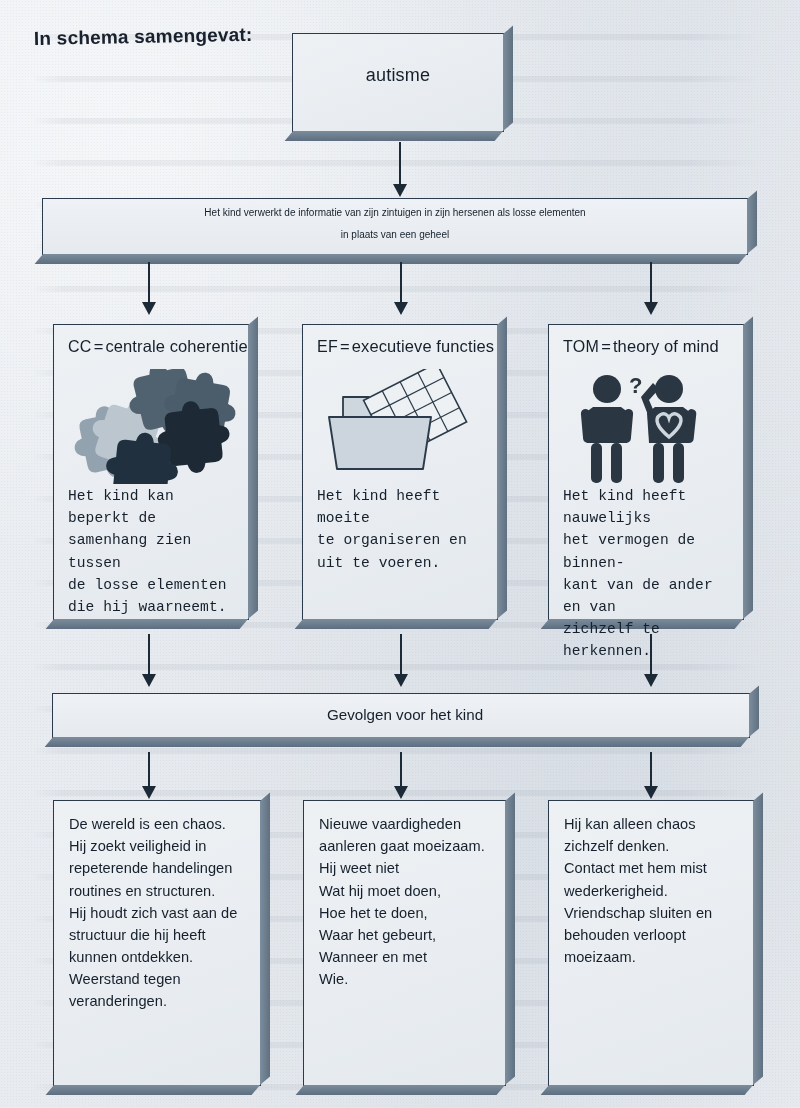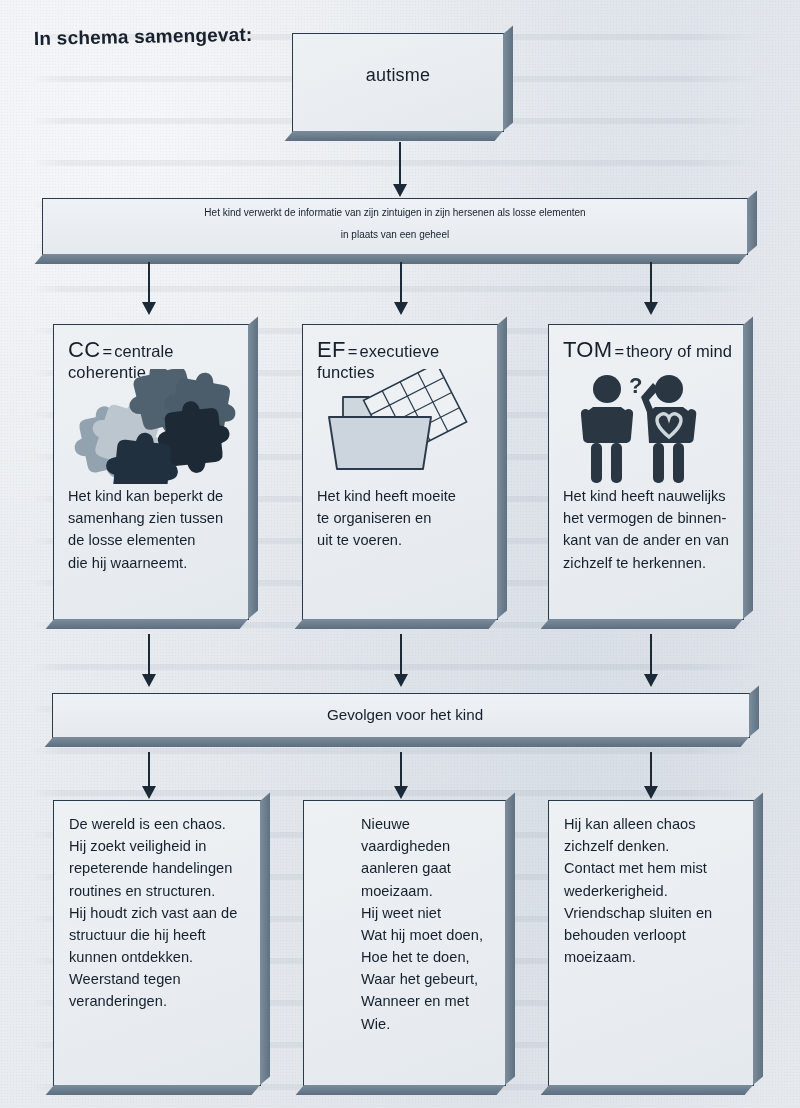--- a/index.html
+++ b/index.html
@@ -96,39 +96,39 @@
     position:absolute;left:0;right:0;top:12px;text-align:center;font-size:15.2px;
   }
 
   
   .card-mid{top:324px;height:296px;}
   #card-cc{left:53px;width:196px;}
   #card-ef{left:302px;width:196px;}
   #card-tom{left:548px;width:196px;}
   .card-mid .title{position:absolute;left:14px;top:12px;}
   .card-mid .icon-wrap{position:absolute;left:0;right:0;top:44px;height:115px;}
-  .card-mid .body{position:absolute;left:14px;right:10px;top:160px;}
+  .card-mid .body{position:absolute;left:14px;right:10px;top:160px;font-family:Liberation Mono, monospace;}
 
   
   .card-bot{top:800px;height:286px;}
   #card-chaos{left:53px;width:208px;}
-  #card-skills{left:303px;width:203px;padding-left:42px;}
+  #card-skills{left:303px;width:203px;}
   #card-social{left:548px;width:206px;}
   .card-bot .body{position:absolute;left:15px;right:9px;top:12px;}
 
   
   .conn{position:absolute;background:#1c2937;width:1.7px;}
   .arrowhead{
     position:absolute;width:0;height:0;
     border-left:7px solid transparent;border-right:7px solid transparent;
     border-top:13px solid #1c2937;
   }
 
   .equals{padding:0 2px;}
-  .mono-abbr{font-size:22px;letter-spacing:.3px;margin-top:16px;}
+  .mono-abbr{font-size:16px;letter-spacing:.3px;margin-top:16px;}
 
   svg{display:block;}
 </style>
 </head>
 <body>
 
 <div class="paper-grain"></div>
 <div class="ghost-text"></div>
 <div class="noise"></div>
 

